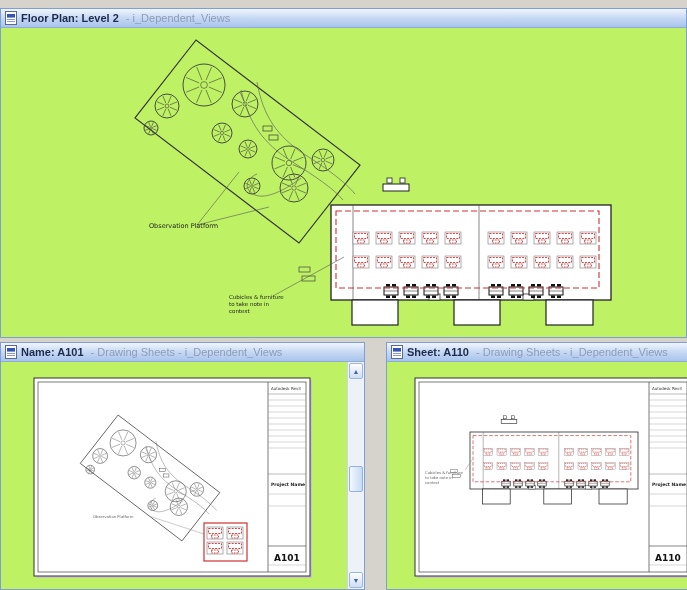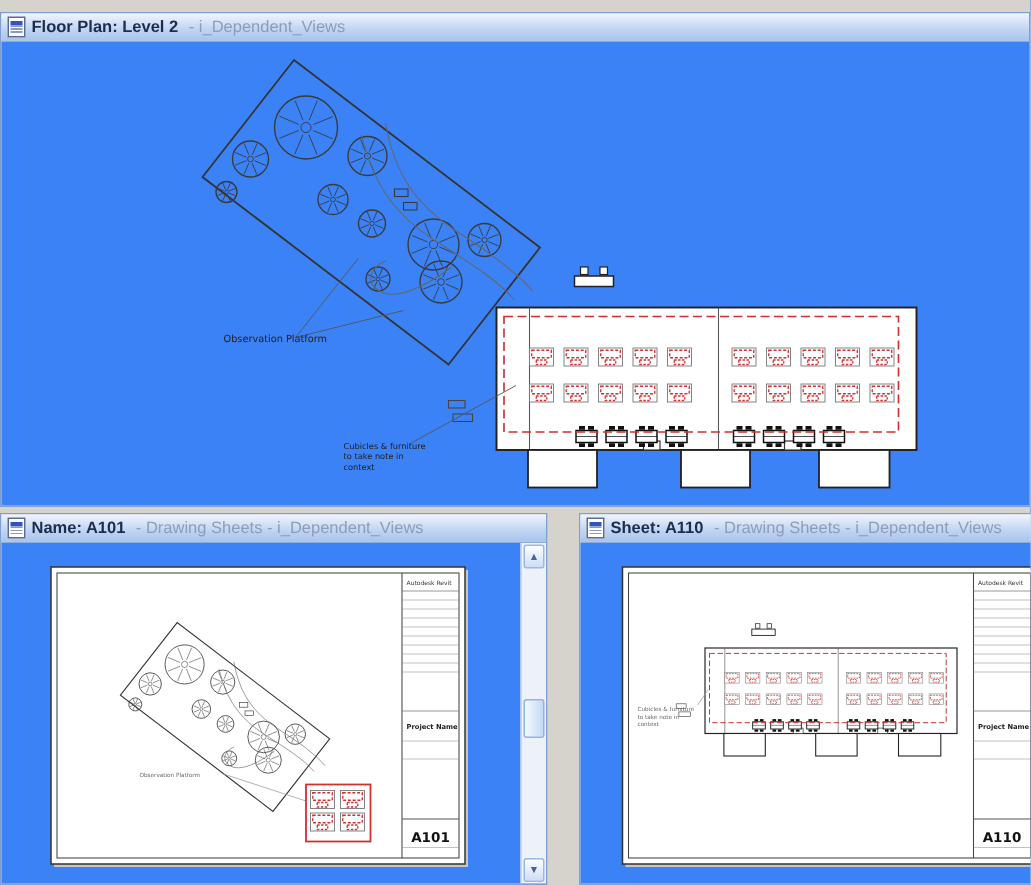--- a/index.html
+++ b/index.html
@@ -5,21 +5,21 @@
   *{margin:0;padding:0;box-sizing:border-box;}
   html,body{width:687px;height:590px;}
   body{font-family:"Liberation Sans",sans-serif;background:#d6d3cc;position:relative;overflow:hidden;}
 
   .window{position:absolute;background:#fff;border:1px solid #7f9fd4;}
   .titlebar{height:19px;display:flex;align-items:center;gap:4px;padding:0 4px;
     background:linear-gradient(#f0f5fd,#c3d6f3 55%,#a9c5ec);
     border-bottom:1px solid #8fabd9;font-size:11px;white-space:nowrap;overflow:hidden;}
   .t-primary{font-weight:bold;color:#1d2b4e;}
   .t-secondary{color:#8d9cb8;margin-left:3px;}
-  .client{position:absolute;left:0;top:19px;right:0;bottom:0;background:#3b82f6;overflow:hidden;}
+  .client{position:absolute;left:0;top:19px;right:0;bottom:0;background:#bef264;overflow:hidden;}
 
   .win-plan{left:0;top:8px;width:687px;height:330px;text-align:right;}
   .win-a101{left:0;top:342px;width:365px;height:248px;}
   .win-a110{left:386px;top:342px;width:317px;height:248px;}
 
   .rvt-icon{width:12px;height:14px;background:#fff;border:1px solid #5a6b8c;position:relative;flex:0 0 auto;}
   .rvt-icon::before{content:"";position:absolute;left:1px;top:2px;right:1px;height:3px;background:#3355bb;}
   .rvt-icon::after{content:"";position:absolute;left:1px;bottom:2px;right:1px;height:5px;
     background:repeating-linear-gradient(#8899cc 0 1px,transparent 1px 2px);}
 

